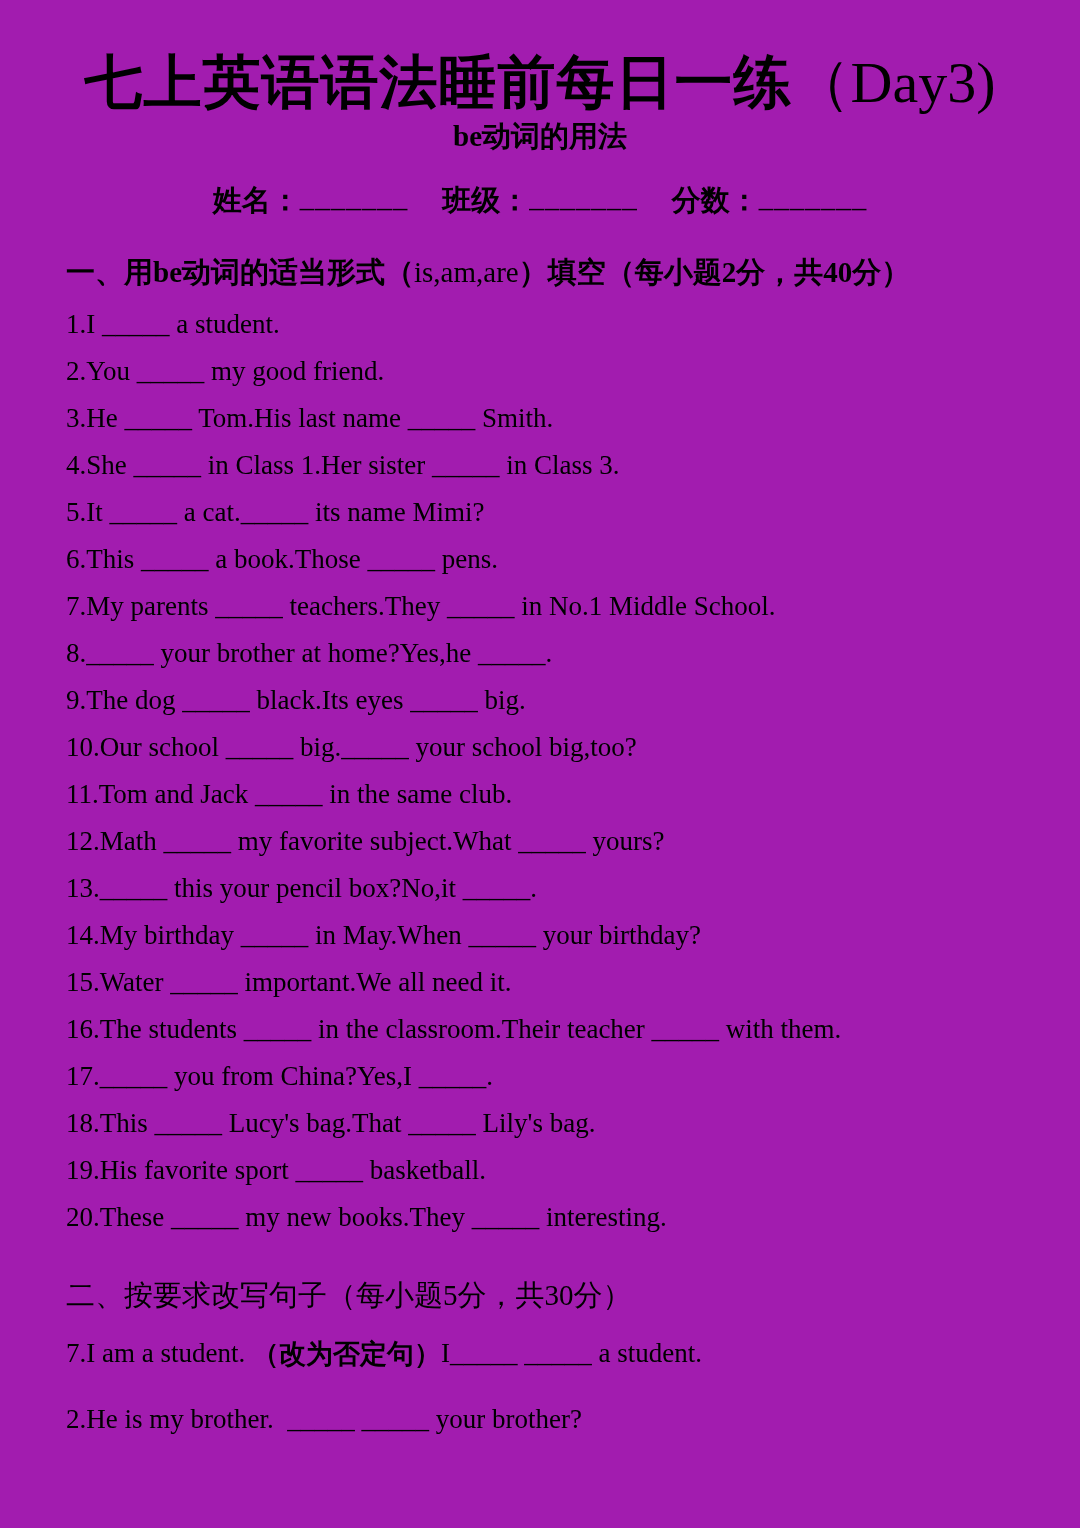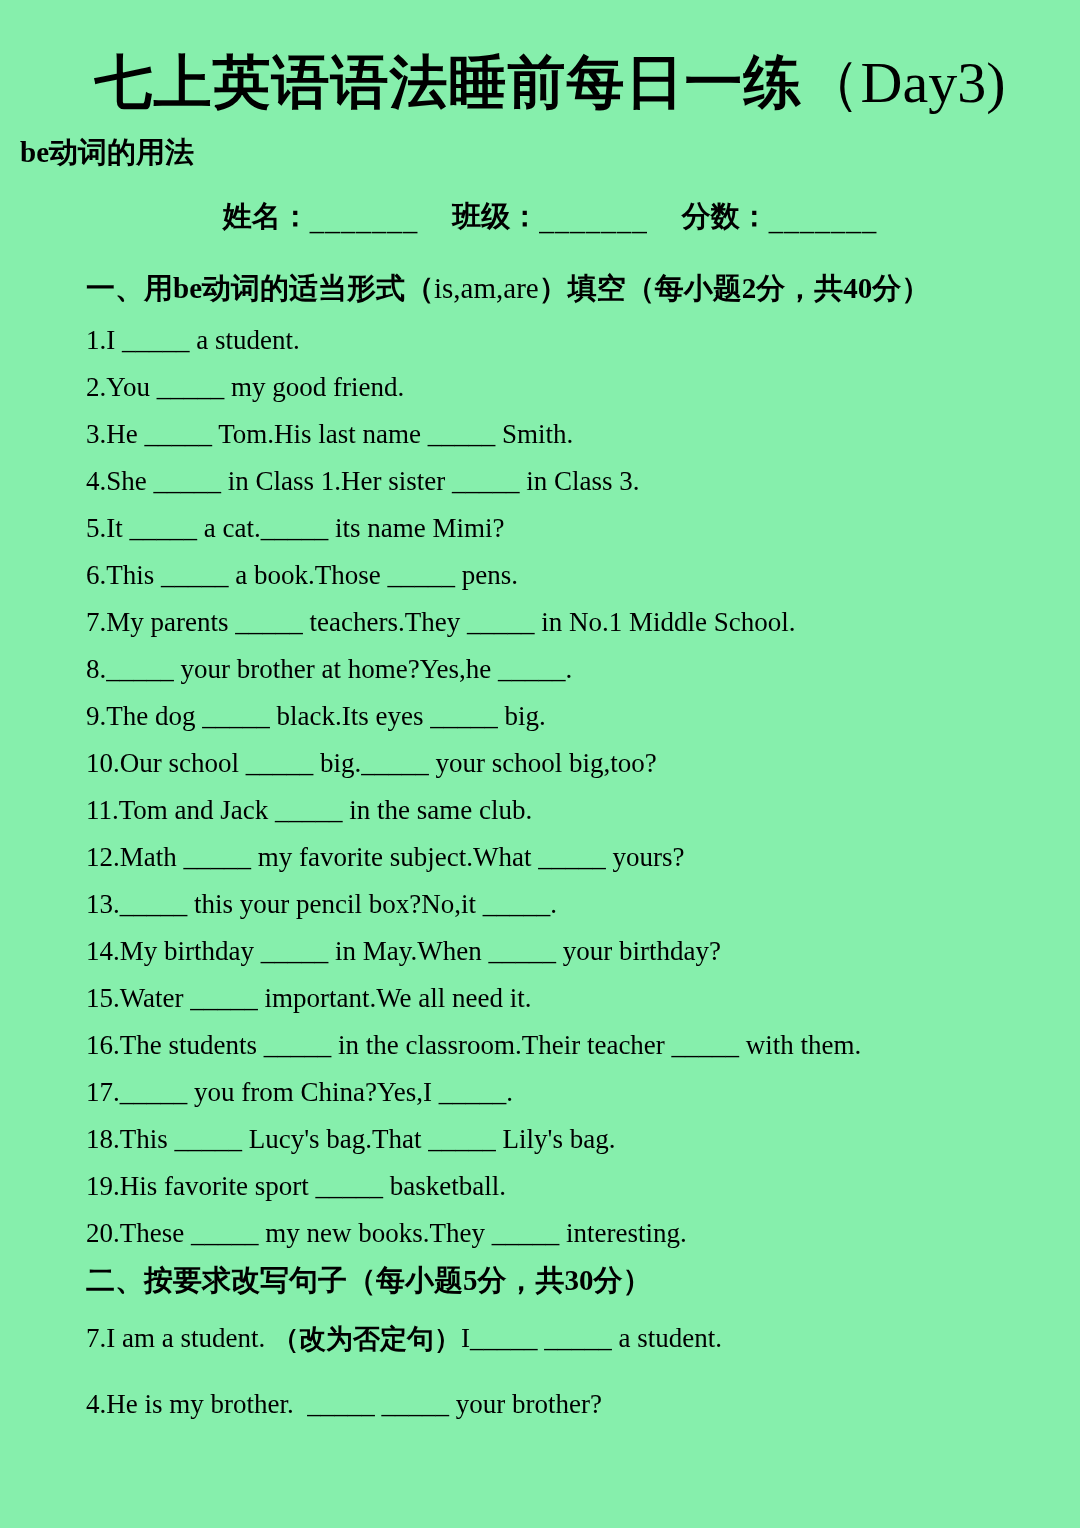--- a/index.html
+++ b/index.html
@@ -4,51 +4,50 @@
 <style>
   html, body {
     margin: 0;
     padding: 0;
     background: #ffffff;
   }
   .page {
     position: relative;
     width: 1080px;
     height: 1528px;
-    background: #86efac;
+    background: #a21caf;
     color: #000000;
     font-family: "Liberation Serif", "DejaVu Serif", serif;
     overflow: hidden;
     box-sizing: border-box;
-    padding-left: 20px;
   }
   .title {
     padding-top: 50px;
     text-align: center;
     font-size: 58px;
     line-height: 1.15;
     font-weight: bold;
     letter-spacing: 1px;
     white-space: nowrap;
   }
   .title .title-en {
     font-weight: normal;
     letter-spacing: 0;
   }
   .subtitle {
-    margin-top: 16px;
-    text-align: left;
+    margin-top: 0;
+    text-align: center;
     font-size: 29px;
     font-weight: bold;
   }
   .info-line {
     margin-top: 24px;
     display: flex;
     justify-content: center;
-    align-items: flex-end;
+    align-items: flex-start;
     font-size: 29px;
   }
   .info-label {
     font-weight: bold;
   }
   .info-blank {
     letter-spacing: 1px;
     margin-right: 34px;
   }
   .info-blank.last { margin-right: 0; }
@@ -73,21 +72,22 @@
     display: flex;
     align-items: center;
     font-size: 27px;
     white-space: nowrap;
   }
   .s2-heading {
     height: 49px;
     display: flex;
     align-items: center;
     font-size: 29px;
-    font-weight: bold;
+    font-weight: normal;
+    margin-top: 31px;
   }
   .s2-q {
     height: 66px;
     display: flex;
     align-items: center;
     font-size: 27px;
     white-space: pre;
   }
   .s2-q .instruction {
     font-weight: bold;
@@ -142,17 +142,17 @@
       <div class="q-line">20.These _____ my new books.They _____ interesting.</div>
     </div>
 
     <div class="s2-heading">二、按要求改写句子（每小题5分，共30分）</div>
 
     <div class="s2-q">
       <span>7.I am a student. </span><span class="instruction">（改为否定句）</span><span>I_____ _____ a student.</span>
     </div>
 
     <div class="s2-q">
-      <span>4.He is my brother. </span><span> _____ _____ your brother?</span>
+      <span>2.He is my brother. </span><span> _____ _____ your brother?</span>
     </div>
 
   </div>
 </div>
 
 </body></html>

